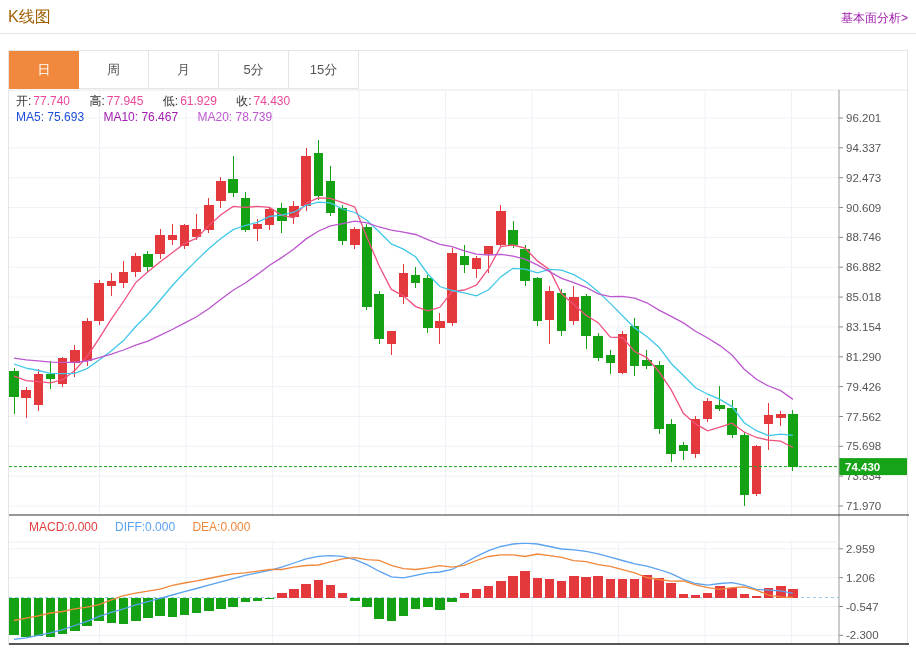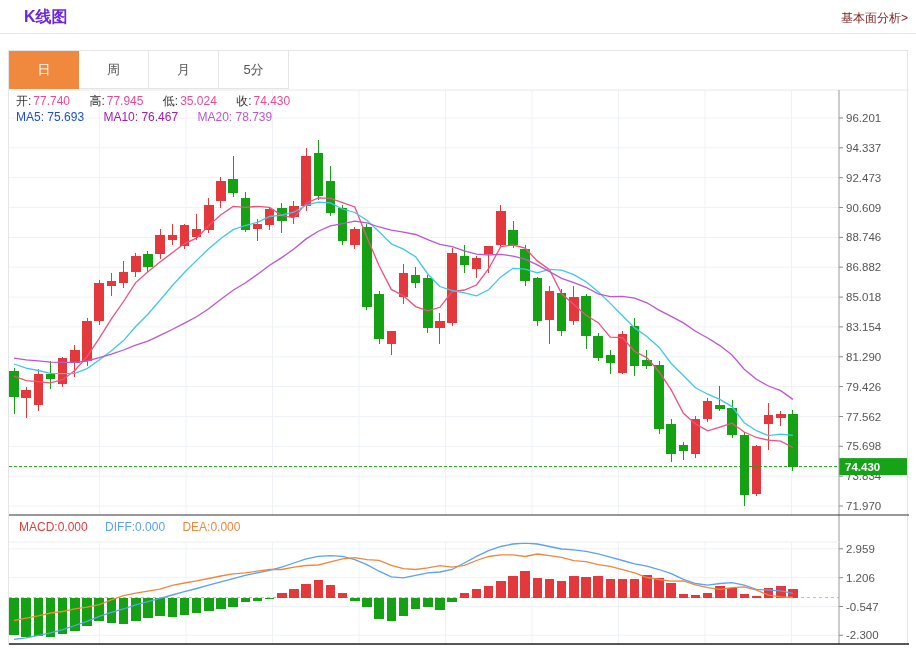--- a/index.html
+++ b/index.html
@@ -1,32 +1,32 @@
 <!DOCTYPE html>
 <html><head>
 <meta charset="utf-8">
 <style>
   html,body{margin:0;padding:0;background:#fff;font-family:"Liberation Sans","DejaVu Sans",sans-serif;}
   #stage{position:relative;width:916px;height:649px;background:#fff;overflow:hidden;}
-  .hdr-title{position:absolute;left:24px;top:7px;font-size:16px;font-weight:bold;color:#6d28d9;}
-  .hdr-link{position:absolute;right:8px;top:10px;font-size:12px;color:#7f1d1d;cursor:pointer;text-decoration:none;}
+  .hdr-title{position:absolute;left:8px;top:7px;font-size:16px;font-weight:normal;color:#a16207;}
+  .hdr-link{position:absolute;right:8px;top:10px;font-size:12px;color:#a21caf;cursor:pointer;text-decoration:none;}
   .hdr-divider{position:absolute;left:0;top:33px;width:916px;height:0;border-top:1px solid #e6e6e6;}
   #chartbox{position:absolute;left:8px;top:50px;width:900px;height:595px;border:1px solid #e5e5e5;box-sizing:border-box;background:#fff;}
   #chartsvg{position:absolute;left:0;top:0;pointer-events:none;}
   .tabs{position:absolute;left:0;top:0;height:38px;display:flex;z-index:3;}
   .tab{width:70px;height:38px;line-height:38px;text-align:center;font-size:13px;color:#555;background:#fff;border-right:1px solid #e5e5e5;border-bottom:1px solid #e5e5e5;box-sizing:border-box;cursor:pointer;}
   .tab.active{color:#fff;border:none;}
   .legend-row{position:absolute;left:7px;top:42px;font-size:12px;z-index:2;white-space:nowrap;}
   .legend-row .lbl{color:#333;}
   .legend-row .grn{color:#ec4899;}
   .legend-row span{margin-right:2px;}
   .legend-row .gap{display:inline-block;width:12px;}
   .ma-row{position:absolute;left:7px;top:59px;font-size:12px;z-index:2;white-space:nowrap;}
   .ma-row .gap{display:inline-block;width:16px;}
-  .macd-row{position:absolute;left:10px;top:469px;font-size:12px;z-index:2;white-space:nowrap;}
+  .macd-row{position:absolute;left:20px;top:469px;font-size:12px;z-index:2;white-space:nowrap;}
   .macd-row .gap{display:inline-block;width:14px;}
 </style>
 </head>
 <body>
 
 <div id="stage">
   <div class="hdr-title">K线图</div>
   <a class="hdr-link">基本面分析&gt;</a>
   <div class="hdr-divider"></div>
 
@@ -327,26 +327,27 @@
           <line x1="0" y1="491" x2="830" y2="491" stroke="#eee" stroke-width="1"></line>
           <line x1="0" y1="593" x2="900" y2="593" stroke="#222" stroke-width="1.5"></line>
         </g>
       </svg>
 
     <div class="tabs">
       <div class="tab active" style="background: rgb(240, 136, 62);">日</div>
       <div class="tab">周</div>
       <div class="tab">月</div>
       <div class="tab">5分</div>
+      <div class="tab">15分</div>
     </div>
 
     <div class="legend-row">
       <span class="lbl">开:</span><span class="grn">77.740</span><span class="gap"></span>
       <span class="lbl">高:</span><span class="grn">77.945</span><span class="gap"></span>
-      <span class="lbl">低:</span><span class="grn">35.024</span><span class="gap"></span>
+      <span class="lbl">低:</span><span class="grn">61.929</span><span class="gap"></span>
       <span class="lbl">收:</span><span class="grn">74.430</span>
     </div>
 
     <div class="ma-row">
       <span class="ma5" style="color: #1d4ed8;"><span>MA5:</span> <span>75.693</span></span><span class="gap"></span>
       <span class="ma10" style="color: #a21caf;"><span>MA10:</span> <span>76.467</span></span><span class="gap"></span>
       <span class="ma20" style="color: rgb(189, 87, 207);"><span>MA20:</span> <span>78.739</span></span>
     </div>
 
     <div class="macd-row">

